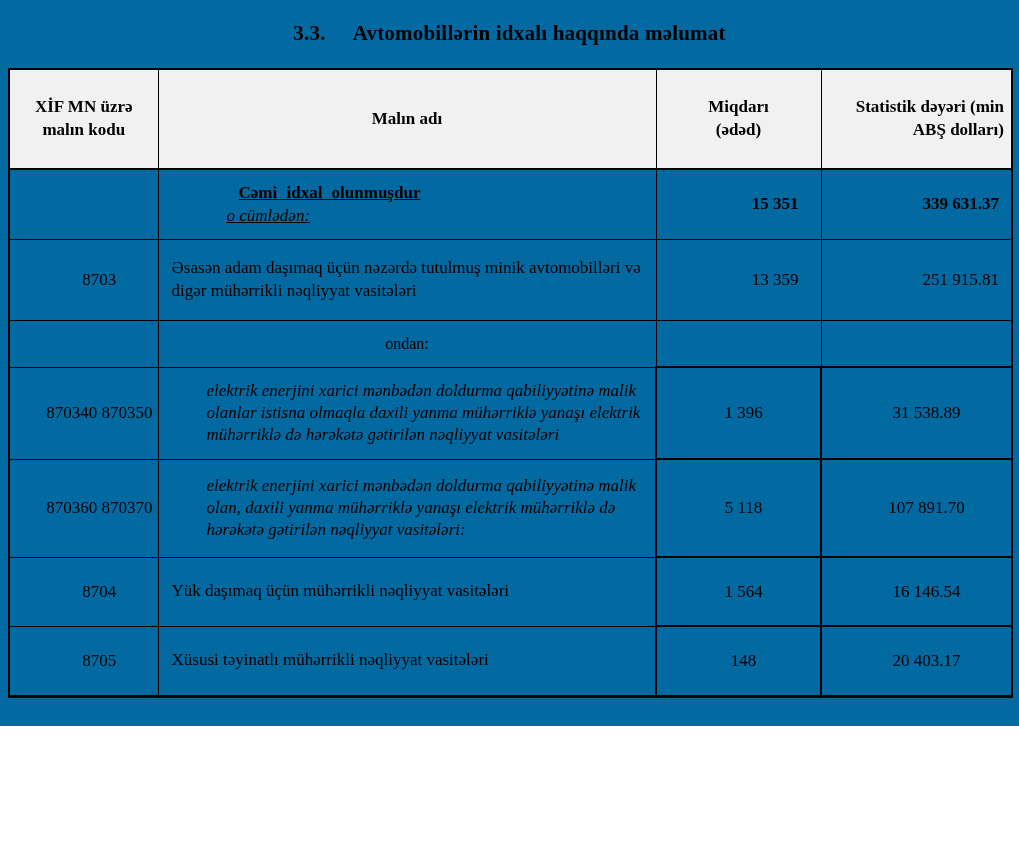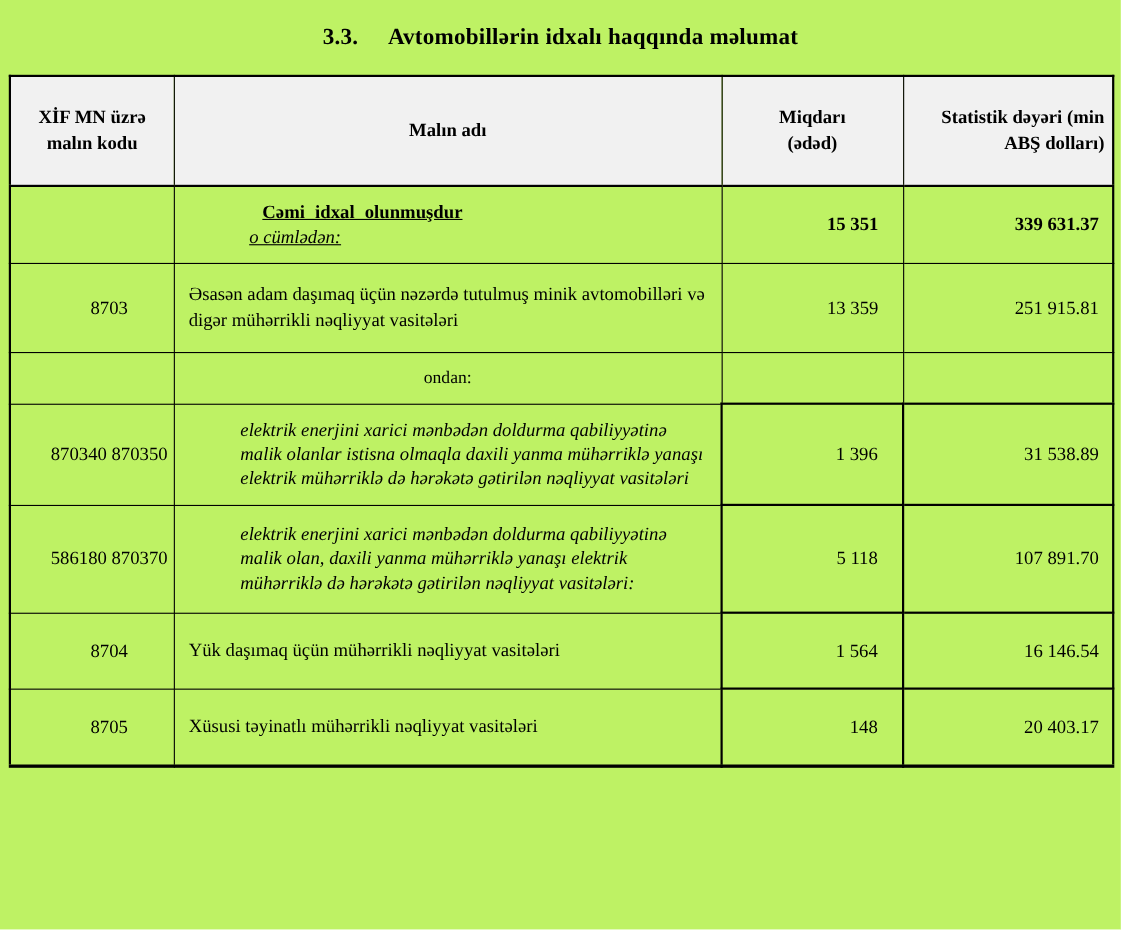--- a/index.html
+++ b/index.html
@@ -5,22 +5,22 @@
   html, body {
     margin: 0;
     padding: 0;
     background: #ffffff;
     width: 1019px;
     font-family: "Liberation Serif", serif;
     color: #000000;
   }
   .page {
     width: 1019px;
-    height: 845px;
-    background: #bef264;
+    height: 726px;
+    background: #0369a1;
     overflow: hidden;
   }
   .doc-title {
     text-align: center;
     font-weight: bold;
     font-size: 21px;
     padding-top: 21px;
     letter-spacing: 0.2px;
   }
   .doc-title .title-number { margin-right: 27px; }
@@ -58,35 +58,35 @@
   tr.r-head th { border-bottom: 2px solid #000; }
 
   td.code { text-align: center; }
   td.name {
     text-align: left;
     padding: 5px 14px 5px 13px;
     line-height: 1.34;
   }
   td.name.italic {
     font-style: italic;
-    padding-left: 60px;
+    padding-left: 48px;
     line-height: 1.28;
   }
   td.qty { text-align: right; padding-right: 22px; }
   td.val { text-align: right; padding-right: 12px; margin-left: 36px; }
 
   td.total-name { padding: 4px 10px 4px 68px; text-decoration: underline; }
   .total-main { font-weight: bold; word-spacing: 5px; text-indent: 12px; line-height: 1.35; }
   .total-sub  { font-style: italic; line-height: 1.3; }
   tr.r-total td.qty, tr.r-total td.val { font-weight: bold; }
 
   td.ondan-cell { text-align: center; font-size: 16px; padding: 14px 0; }
 
   
-  td.bz { border-width: 2px; }
+  td.bz { border-width: 2px; text-align: center; }
 
   tr.r-head  { height: 100px; }
   tr.r-total { height: 70px; }
   tr.r-0 { height: 90px; }
   tr.r-1 { height: 81px; }
   tr.r-ondan { height: 29px; }
   tr.r-2 { height: 92px; }
   tr.r-3 { height: 98px; }
   tr.r-4 { height: 57px; }
   tr.r-5 { height: 69px; }
@@ -143,21 +143,21 @@
     </tr>
 
     <tr class="r-2">
       <td class="code">870340 870350</td>
       <td class="name italic">elektrik enerjini xarici mənbədən doldurma qabiliyyətinə malik olanlar istisna olmaqla daxili yanma mühərriklə yanaşı elektrik mühərriklə də hərəkətə gətirilən nəqliyyat vasitələri</td>
       <td class="qty bz">1 396</td>
       <td class="val bz">31 538.89</td>
     </tr>
 
     <tr class="r-3">
-      <td class="code">586180 870370</td>
+      <td class="code">870360 870370</td>
       <td class="name italic">elektrik enerjini xarici mənbədən doldurma qabiliyyətinə malik olan, daxili yanma mühərriklə yanaşı elektrik mühərriklə də hərəkətə gətirilən nəqliyyat vasitələri:</td>
       <td class="qty bz">5 118</td>
       <td class="val bz">107 891.70</td>
     </tr>
 
 
     <tr class="r-5">
       <td class="code">8704</td>
       <td class="name">Yük daşımaq üçün mühərrikli nəqliyyat vasitələri</td>
       <td class="qty bz">1 564</td>

